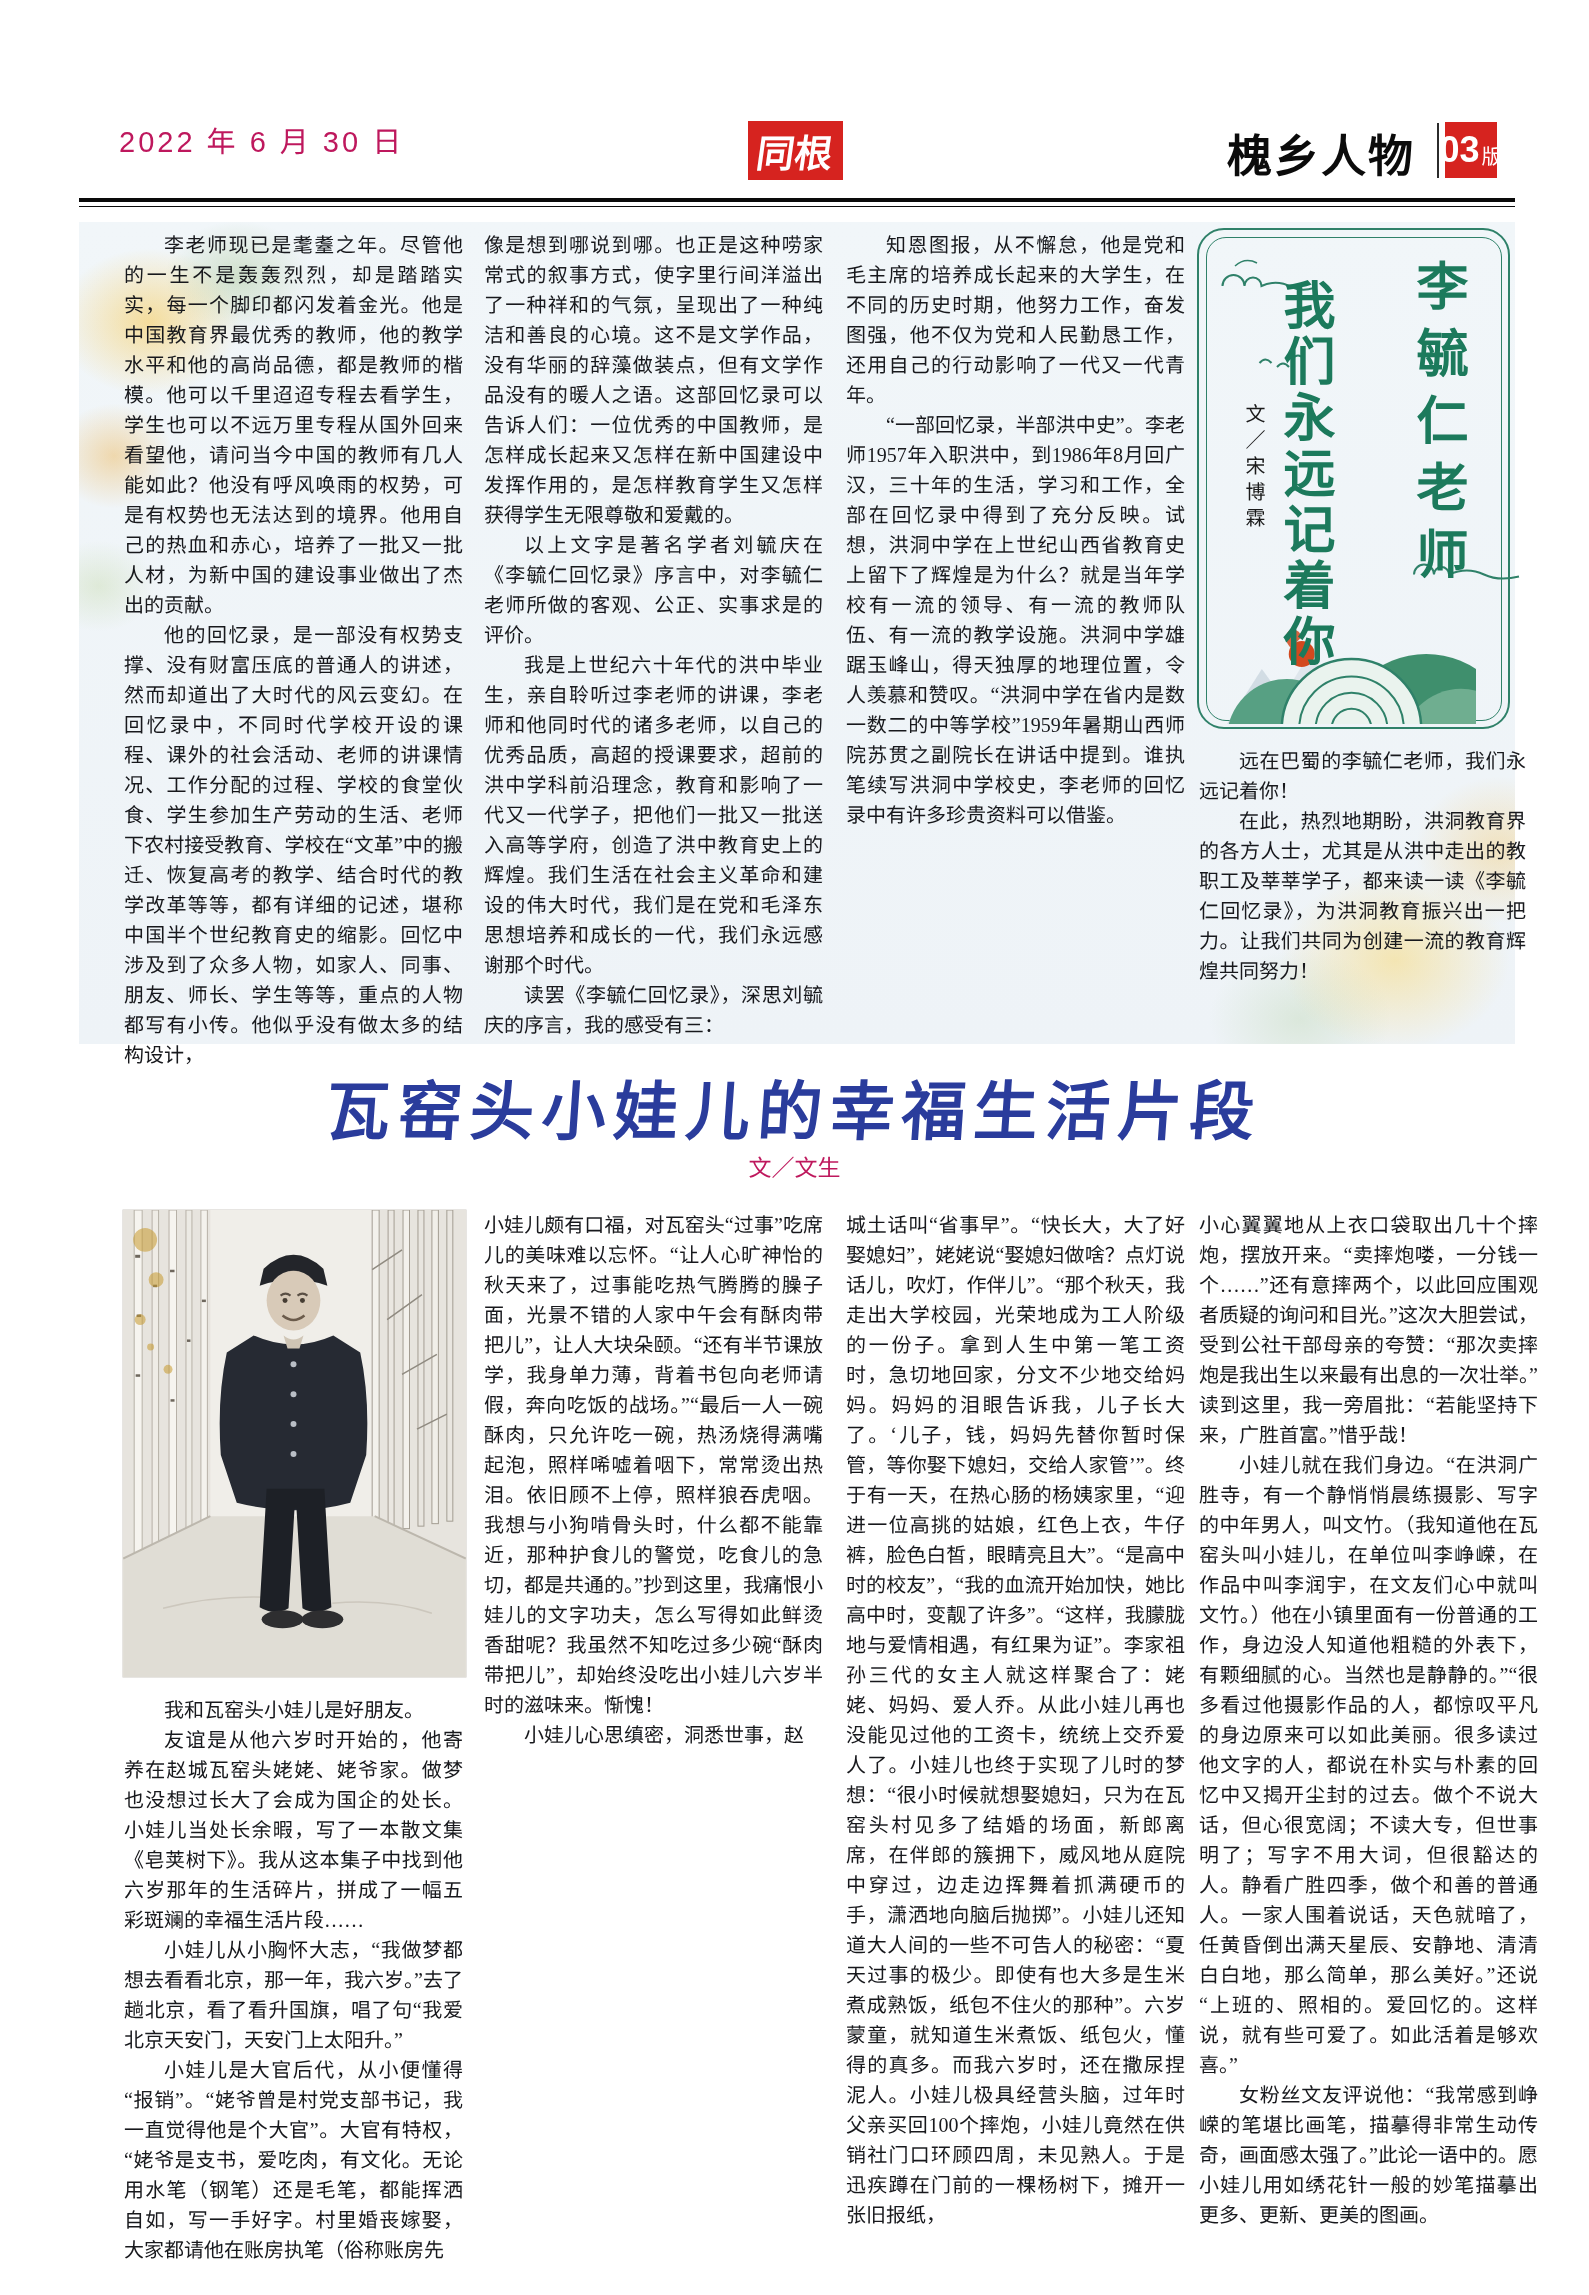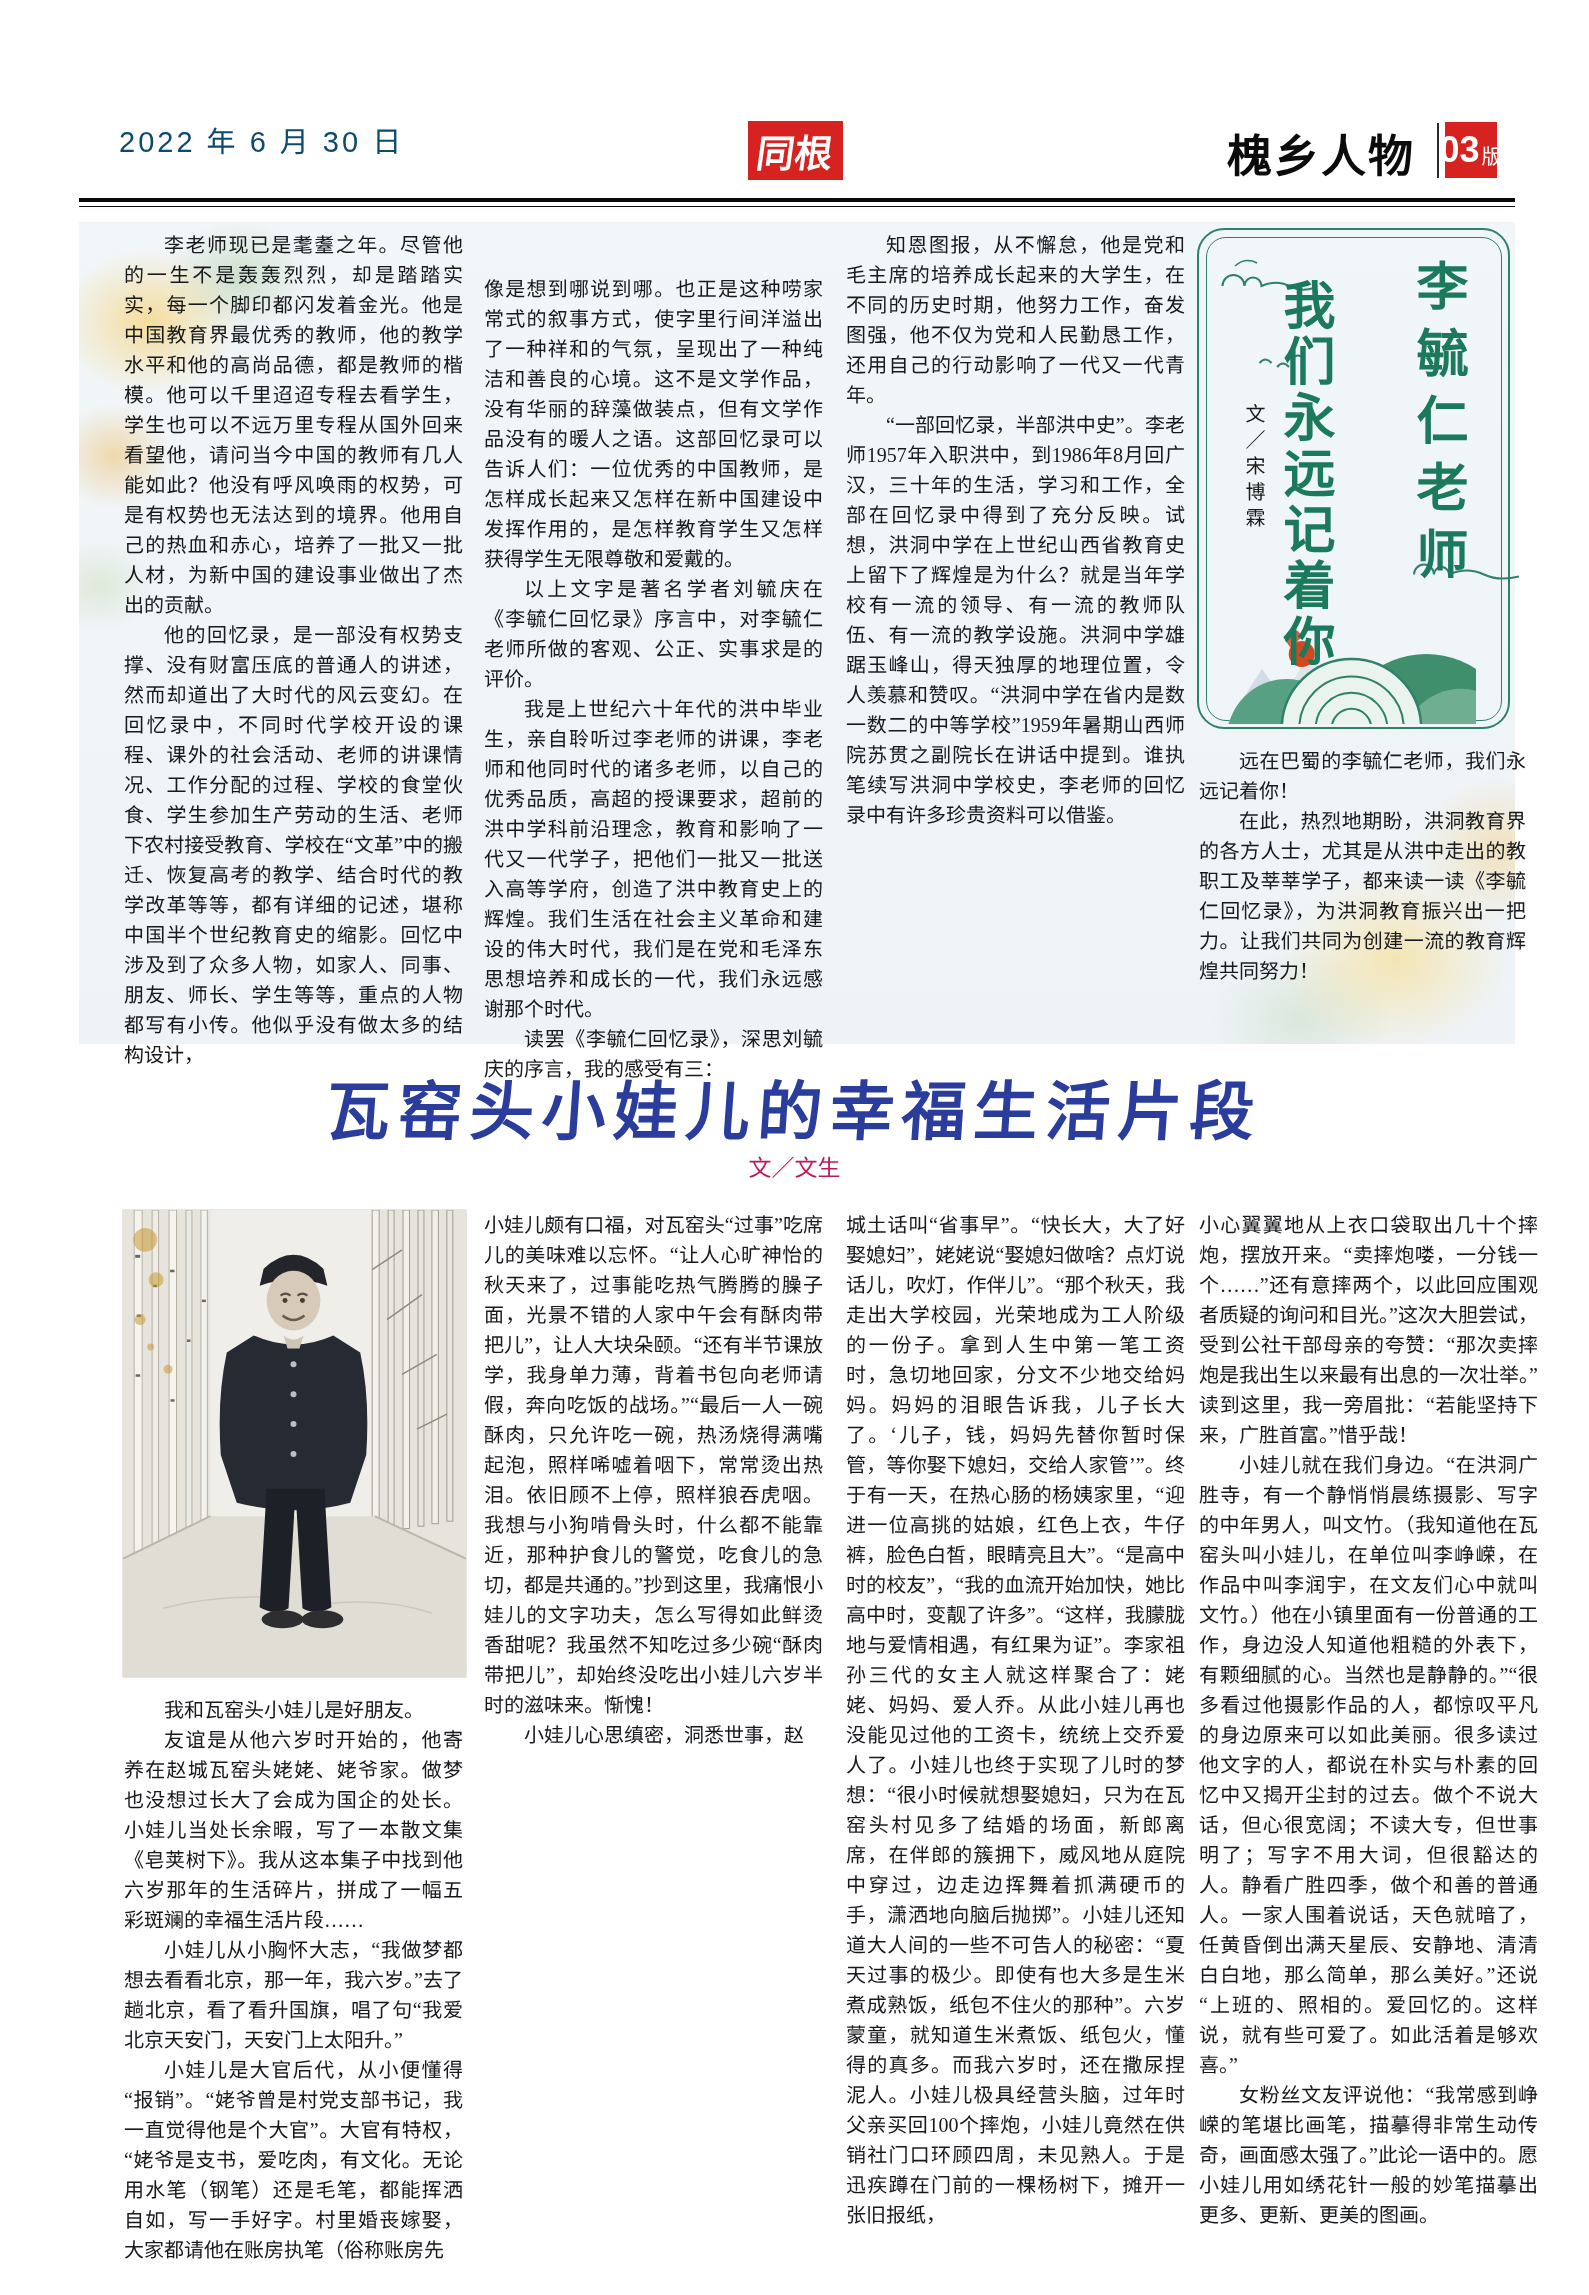--- a/index.html
+++ b/index.html
@@ -4,21 +4,21 @@
 <style>
   html,body{margin:0;padding:0;}
   body{
     width:1589px;height:2295px;position:relative;background:#ffffff;
     font-family:"Liberation Serif","DejaVu Serif",serif;color:#15161a;
     overflow:hidden;
   }
   .abs{position:absolute;}
   
   .date{left:119px;top:118px;font-family:"Liberation Sans","DejaVu Sans",sans-serif;
-        font-size:29px;letter-spacing:3px;color:#0c4a6e;}
+        font-size:29px;letter-spacing:3px;color:#be185d;}
   .masthead{left:748px;top:121px;width:95px;height:59px;background:#d6231f;
         display:flex;align-items:center;justify-content:center;}
   .masthead span{color:#fff;font-weight:800;font-size:38px;transform:skewX(-8deg);
         font-family:"Liberation Serif",serif;}
   .section-name{left:1227px;top:120px;font-family:"Liberation Sans","DejaVu Sans",sans-serif;
         font-size:45px;font-weight:700;color:#0b0b0b;letter-spacing:2px;}
   .section-divider{left:1437px;top:123px;width:2px;height:55px;background:#2b2b2b;}
   .edition{left:1445px;top:122px;width:52px;height:56px;background:#d6231f;color:#fff;
         display:flex;align-items:center;justify-content:center;gap:2px;}
   .edition .num{font-size:36px;font-weight:700;font-family:"Liberation Sans",sans-serif;}
@@ -77,21 +77,21 @@
   <span class="suf">版</span>
 </div>
 <div class="abs head-rule"></div>
 
 <div class="abs sec-top"></div>
 
 <div class="col" style="left:124px;top:230px;">
     <p>李老师现已是耄耋之年。尽管他的一生不是轰轰烈烈，却是踏踏实实，每一个脚印都闪发着金光。他是中国教育界最优秀的教师，他的教学水平和他的高尚品德，都是教师的楷模。他可以千里迢迢专程去看学生，学生也可以不远万里专程从国外回来看望他，请问当今中国的教师有几人能如此？他没有呼风唤雨的权势，可是有权势也无法达到的境界。他用自己的热血和赤心，培养了一批又一批人材，为新中国的建设事业做出了杰出的贡献。</p>
     <p>他的回忆录，是一部没有权势支撑、没有财富压底的普通人的讲述，然而却道出了大时代的风云变幻。在回忆录中，不同时代学校开设的课程、课外的社会活动、老师的讲课情况、工作分配的过程、学校的食堂伙食、学生参加生产劳动的生活、老师下农村接受教育、学校在“文革”中的搬迁、恢复高考的教学、结合时代的教学改革等等，都有详细的记述，堪称中国半个世纪教育史的缩影。回忆中涉及到了众多人物，如家人、同事、朋友、师长、学生等等，重点的人物都写有小传。他似乎没有做太多的结构设计，</p>
   </div>
-<div class="col cont" style="left:484px;top:230px;margin-top:44px;">
+<div class="col cont" style="left:484px;top:230px;">
     <p>像是想到哪说到哪。也正是这种唠家常式的叙事方式，使字里行间洋溢出了一种祥和的气氛，呈现出了一种纯洁和善良的心境。这不是文学作品，没有华丽的辞藻做装点，但有文学作品没有的暖人之语。这部回忆录可以告诉人们：一位优秀的中国教师，是怎样成长起来又怎样在新中国建设中发挥作用的，是怎样教育学生又怎样获得学生无限尊敬和爱戴的。</p>
     <p>以上文字是著名学者刘毓庆在《李毓仁回忆录》序言中，对李毓仁老师所做的客观、公正、实事求是的评价。</p>
     <p>我是上世纪六十年代的洪中毕业生，亲自聆听过李老师的讲课，李老师和他同时代的诸多老师，以自己的优秀品质，高超的授课要求，超前的洪中学科前沿理念，教育和影响了一代又一代学子，把他们一批又一批送入高等学府，创造了洪中教育史上的辉煌。我们生活在社会主义革命和建设的伟大时代，我们是在党和毛泽东思想培养和成长的一代，我们永远感谢那个时代。</p>
     <p>读罢《李毓仁回忆录》，深思刘毓庆的序言，我的感受有三：</p>
   </div>
 <div class="col" style="left:846px;top:230px;">
     <p>知恩图报，从不懈怠，他是党和毛主席的培养成长起来的大学生，在不同的历史时期，他努力工作，奋发图强，他不仅为党和人民勤恳工作，还用自己的行动影响了一代又一代青年。</p>
     <p>“一部回忆录，半部洪中史”。李老师1957年入职洪中，到1986年8月回广汉，三十年的生活，学习和工作，全部在回忆录中得到了充分反映。试想，洪洞中学在上世纪山西省教育史上留下了辉煌是为什么？就是当年学校有一流的领导、有一流的教师队伍、有一流的教学设施。洪洞中学雄踞玉峰山，得天独厚的地理位置，令人羡慕和赞叹。“洪洞中学在省内是数一数二的中等学校”1959年暑期山西师院苏贯之副院长在讲话中提到。谁执笔续写洪洞中学校史，李老师的回忆录中有许多珍贵资料可以借鉴。</p>
   </div>
 <div class="col" style="left:1199px;top:746px;width:327px;">

